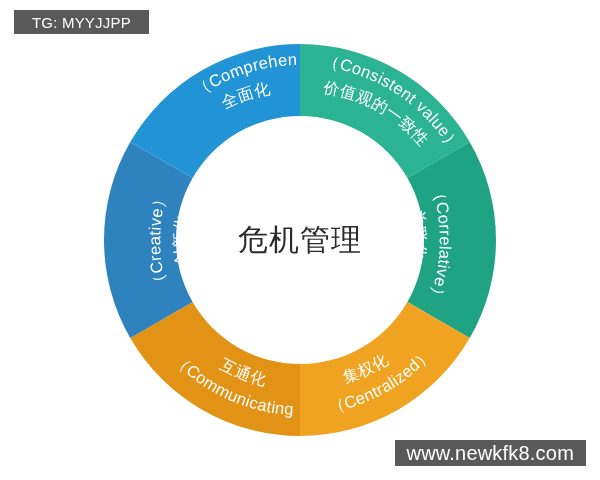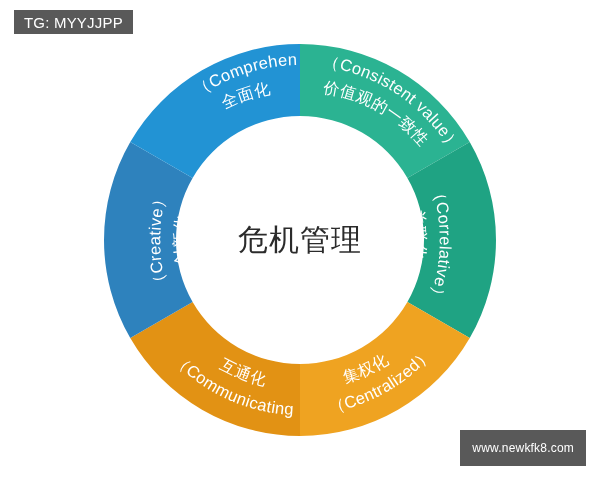--- a/index.html
+++ b/index.html
@@ -28,29 +28,29 @@
     letter-spacing: 0.2px;
     white-space: nowrap;
     display: flex;
     align-items: center;
     justify-content: center;
   }
   #wm-top {
     left: 14px;
     top: 10px;
     height: 24px;
-    padding: 0 10px;
+    padding: 0 18px;
     font-size: 15px;
   }
   #wm-bottom {
     right: 14px;
     bottom: 14px;
-    height: 36px;
+    height: 26px;
     padding: 0 12px;
-    font-size: 12px;
+    font-size: 20px;
   }
 
   
   #donut-wrap {
     position: absolute;
     left: 0;
     top: 0;
     width: 600px;
     height: 480px;
   }

